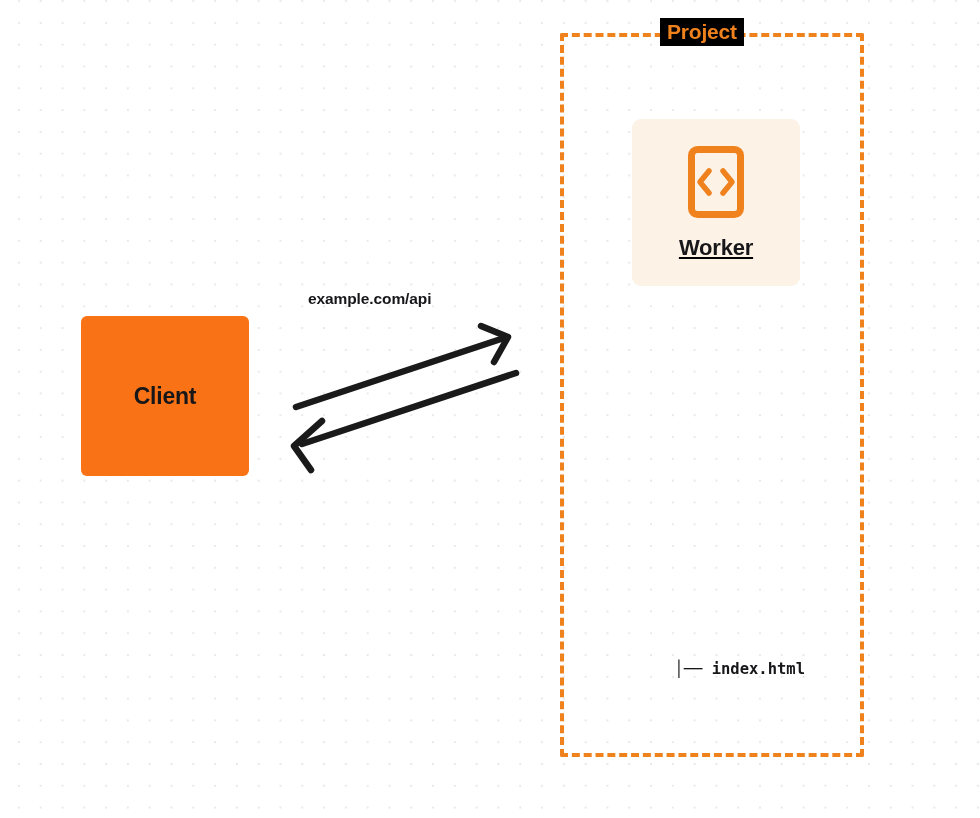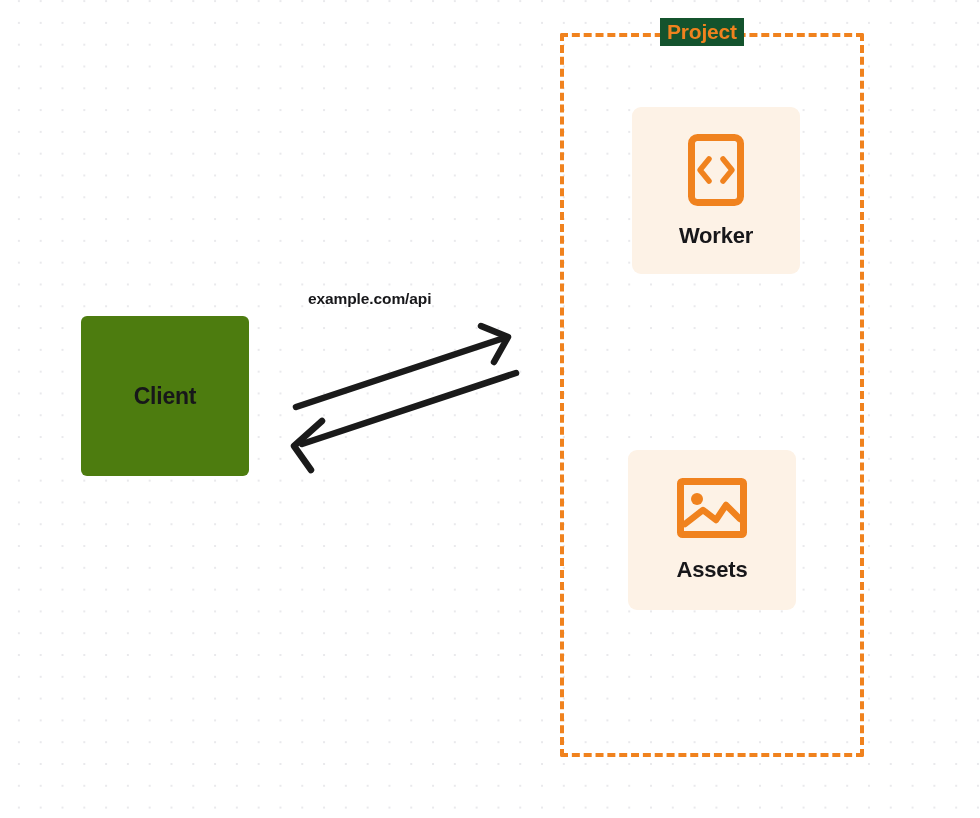--- a/index.html
+++ b/index.html
@@ -31,21 +31,21 @@
     z-index: 1;
   }
 
   
   #client-node {
     position: absolute;
     left: 81px;
     top: 316px;
     width: 168px;
     height: 160px;
-    background: #4d7c0f;
+    background: #f97316;
     border-radius: 6px;
     display: flex;
     align-items: center;
     justify-content: center;
   }
   #client-node .node-label {
     font-size: 23px;
     font-weight: 700;
     color: #17171a;
     letter-spacing: -0.2px;
@@ -78,21 +78,21 @@
     width: 304px;
     height: 724px;
     box-sizing: border-box;
     border: 4px dashed #f0821e;
     border-radius: 2px;
   }
   #project-title {
     position: absolute;
     left: 660px;
     top: 18px;
-    background: #14532d;
+    background: #000000;
     padding: 0 7px;
     font-size: 21px;
     font-weight: 700;
     color: #f0821e;
     letter-spacing: -0.2px;
     line-height: 28px;
     white-space: nowrap;
   }
 
   
@@ -100,23 +100,24 @@
     position: absolute;
     background: #fdf2e6;
     border-radius: 9px;
     display: flex;
     flex-direction: column;
     align-items: center;
     justify-content: center;
   }
   #worker-card {
     left: 632px;
-    top: 107px;
+    top: 119px;
     width: 168px;
     height: 167px;
+    text-decoration: underline;
   }
   #assets-card {
     left: 628px;
     top: 450px;
     width: 168px;
     height: 160px;
   }
   .resource-card .card-icon {
     display: block;
     line-height: 0;
@@ -179,28 +180,19 @@
     <span class="card-icon">
       <svg width="58" height="74" viewBox="0 0 58 74">
         <rect x="4.5" y="4.5" width="49" height="65" rx="6" ry="6" fill="none" stroke="#f0821e" stroke-width="7"></rect>
         <polyline points="22,26 13,37 22,48" fill="none" stroke="#f0821e" stroke-width="5.5" stroke-linecap="round" stroke-linejoin="round"></polyline>
         <polyline points="36,26 45,37 36,48" fill="none" stroke="#f0821e" stroke-width="5.5" stroke-linecap="round" stroke-linejoin="round"></polyline>
       </svg>
     </span>
     <span class="card-label">Worker</span>
   </div>
 
-  <div id="assets-card" class="resource-card">
-    <span class="card-icon">
-      <svg width="72" height="62" viewBox="0 0 72 62">
-        <rect x="4.5" y="4.5" width="63" height="53" rx="2" ry="2" fill="none" stroke="#f0821e" stroke-width="7"></rect>
-        <circle cx="21" cy="22" r="6" fill="#f0821e"></circle>
-        <polyline points="9,47 27,33 40,43 50,28 64,42" fill="none" stroke="#f0821e" stroke-width="6.5" stroke-linecap="round" stroke-linejoin="round"></polyline>
-      </svg>
-    </span>
-    <span class="card-label">Assets</span>
-  </div>
 
   <div id="file-tree">
+    <span class="tree-row">     │── index.html</span>
     
   </div>
 
 </div>
 
 </body></html>

